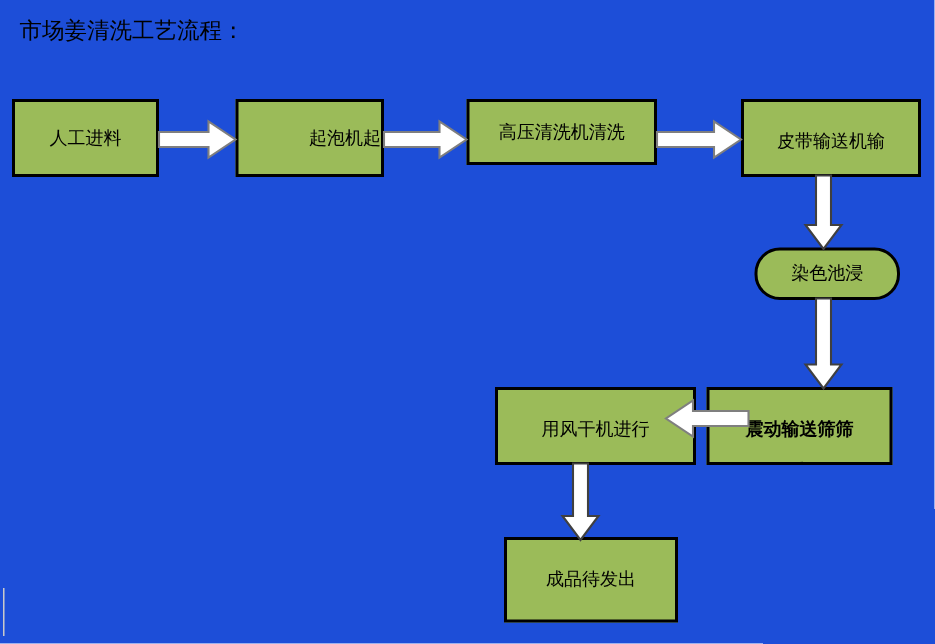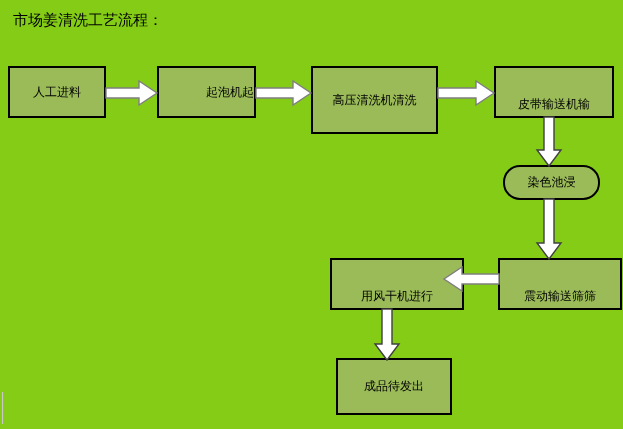--- a/index.html
+++ b/index.html
@@ -8,21 +8,21 @@
     padding: 0;
     background: #ffffff;
   }
   body {
     font-family: "DejaVu Sans", "Liberation Sans", sans-serif;
   }
   #canvas {
     position: relative;
     width: 623px;
     height: 429px;
-    background: #84cc16;
+    background: #1d4ed8;
     overflow: hidden;
   }
   .title {
     position: absolute;
     left: 13px;
     top: 11px;
     font-size: 15px;
     line-height: 18px;
     color: #000000;
     white-space: nowrap;
@@ -45,21 +45,21 @@
     justify-content: center;
     font-family: "DejaVu Sans", "Liberation Sans", sans-serif;
   }
   .box .ln {
     display: block;
     white-space: nowrap;
   }
   
   .box.clipped {
     justify-content: flex-start;
-    padding-top: 26px;
+    padding-top: 16px;
   }
   .box.clipped .ln2 {
     display: block;
     height: 9px;
     overflow: hidden;
     line-height: 21px;
     margin-top: 7px;
   }
 
   
@@ -96,34 +96,34 @@
   <div class="title">市场姜清洗工艺流程：</div>
 
   <div class="box" style="left:8px; top:66px; width:98px; height:52px;">
     <span class="ln ln1">人工进料</span>
   </div>
 
   <div class="box" style="left:157px; top:66px; width:99px; height:52px;align-items:flex-end;">
     <span class="ln ln1">起泡机起</span>
   </div>
 
-  <div class="box" style="left:311px; top:66px; width:127px; height:68px;">
+  <div class="box" style="left:311px; top:66px; width:127px; height:44px;">
     <span class="ln ln1">高压清洗机清洗</span>
   </div>
 
   <div class="box clipped" style="left:494px; top:66px; width:120px; height:52px;">
     <span class="ln ln1">皮带输送机输</span>
     <span class="ln ln2">送</span>
   </div>
 
   <div class="box" style="left:503px; top:165px; width:97px; height:35px;border-radius:17px;">
     <span class="ln ln1">染色池浸</span>
   </div>
 
-  <div class="box clipped" style="left:498px; top:258px; width:124px; height:52px;">
+  <div class="box clipped" style="left:471px; top:258px; width:124px; height:52px;font-weight:bold;">
     <span class="ln ln1">震动输送筛筛</span>
     <span class="ln ln2">选</span>
   </div>
 
   <div class="box clipped" style="left:330px; top:258px; width:134px; height:52px;">
     <span class="ln ln1">用风干机进行</span>
     <span class="ln ln2">烘干</span>
   </div>
 
   <div class="box" style="left:336px; top:358px; width:116px; height:57px;">

